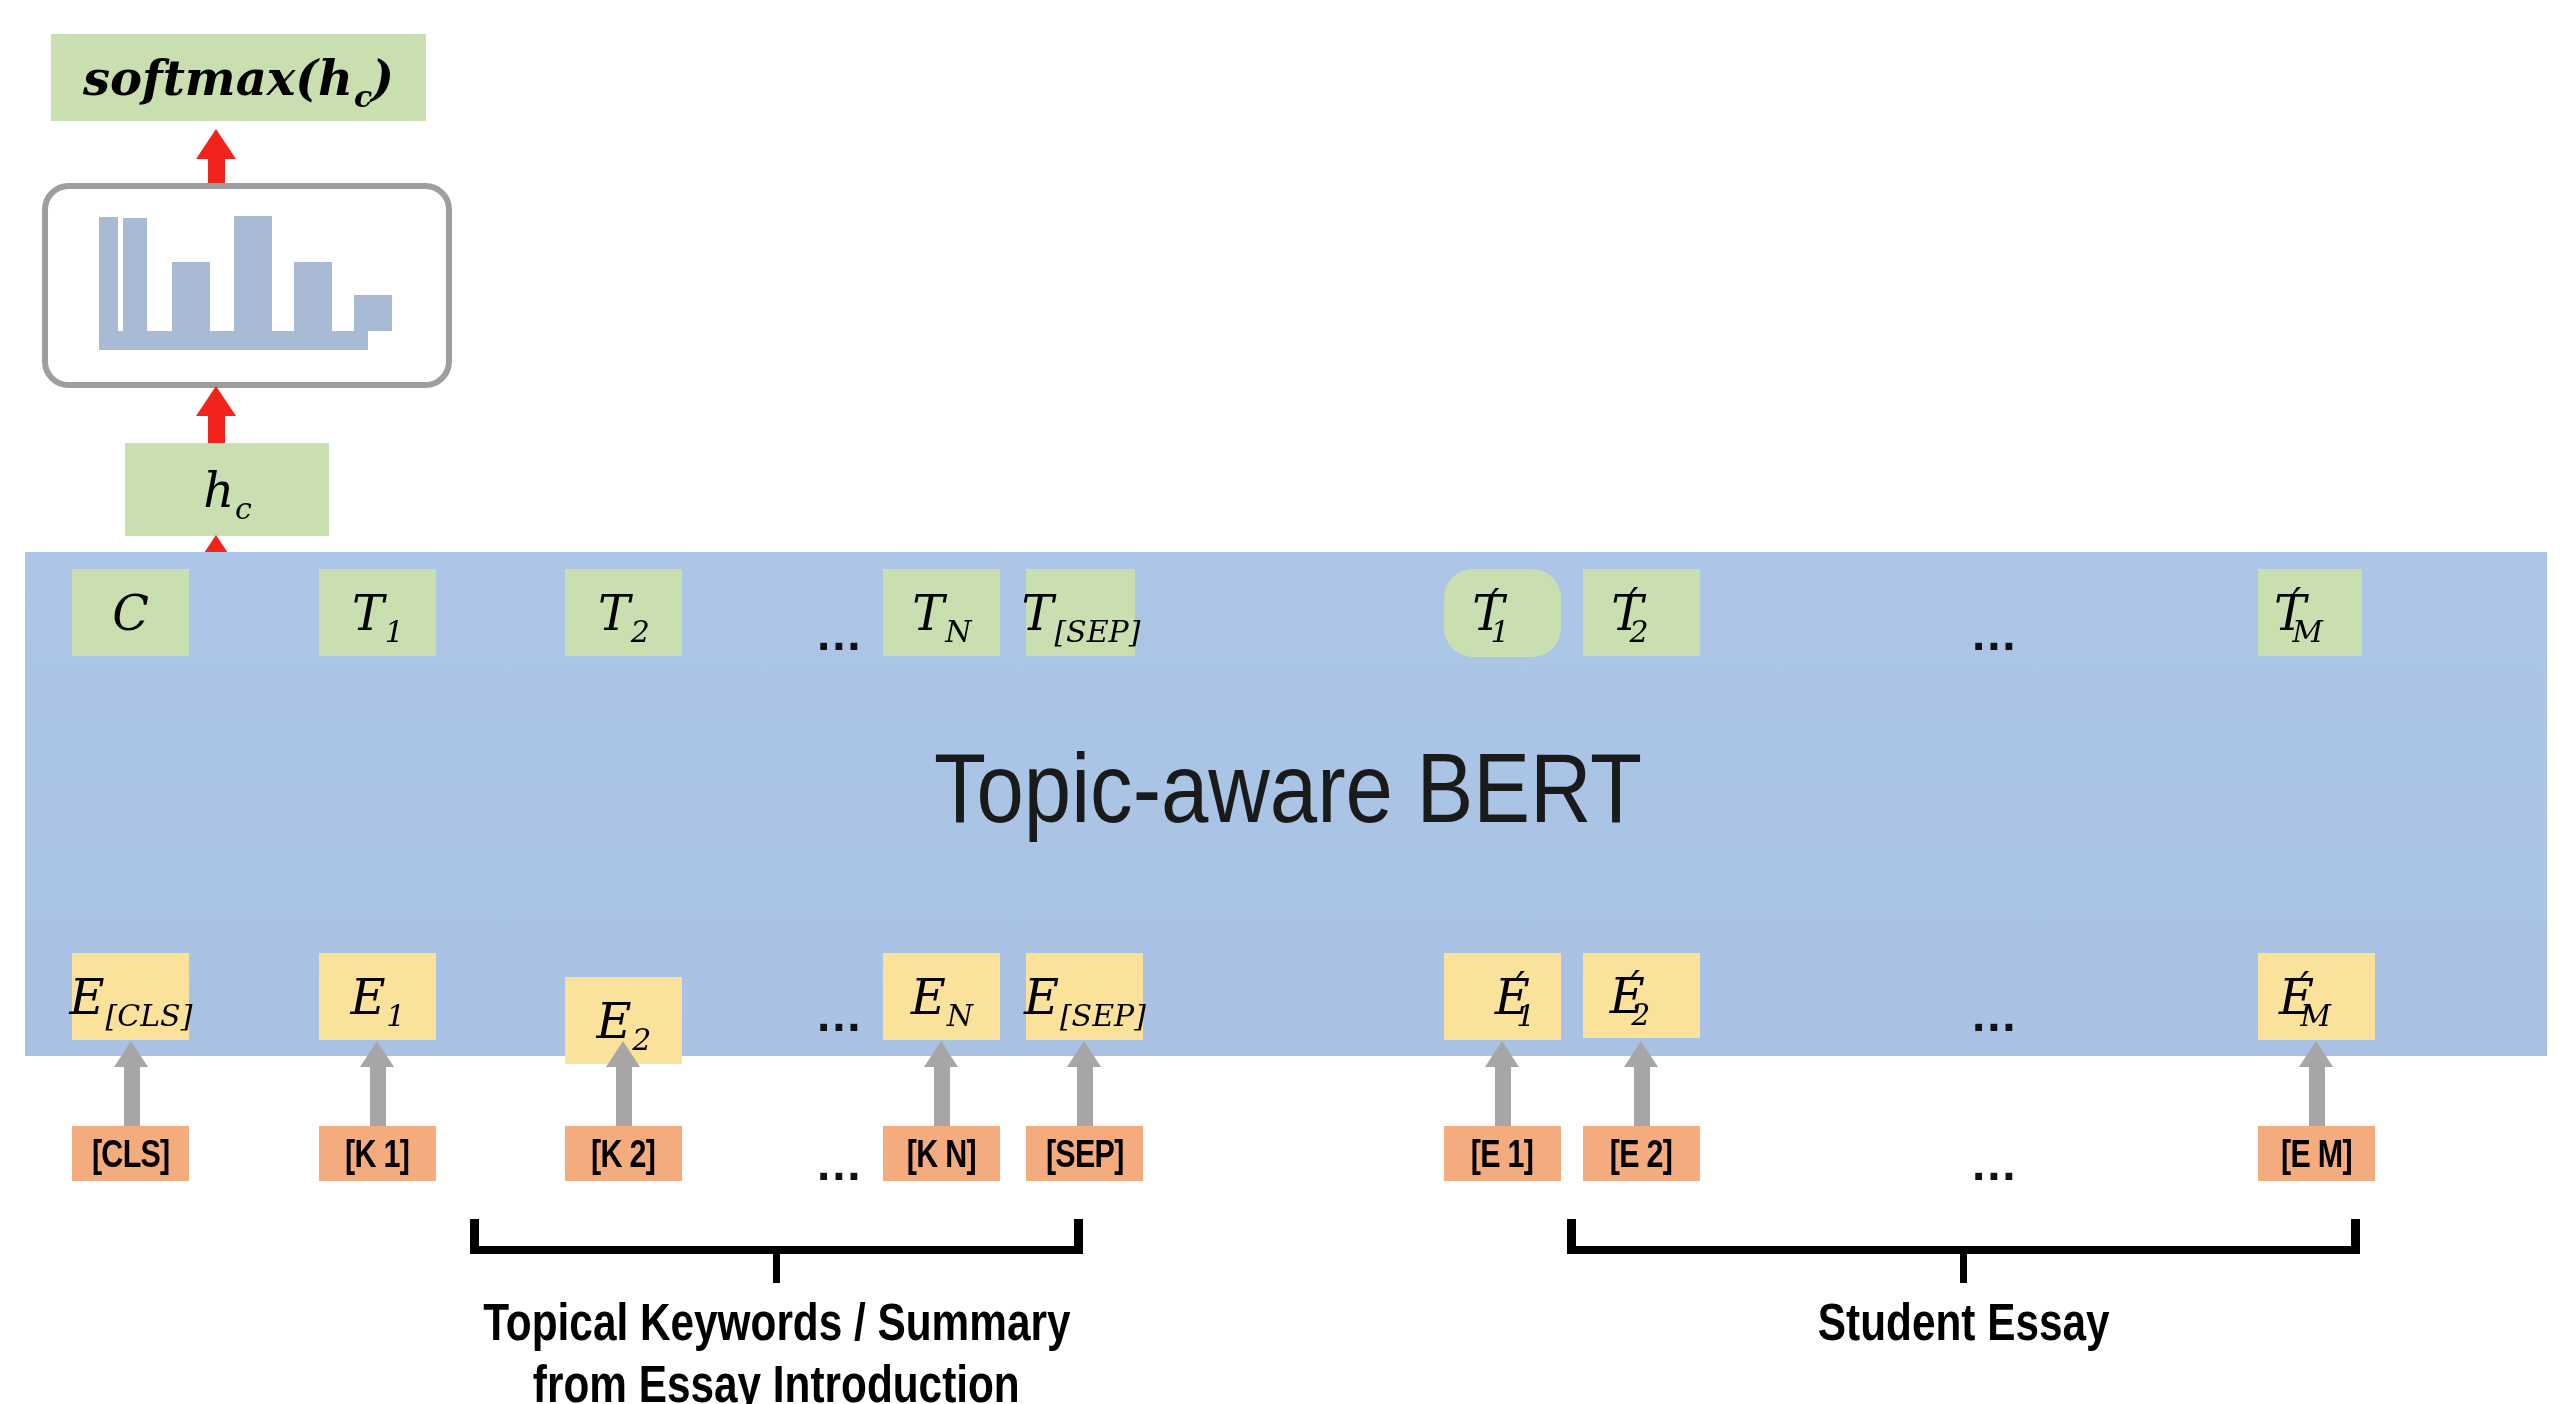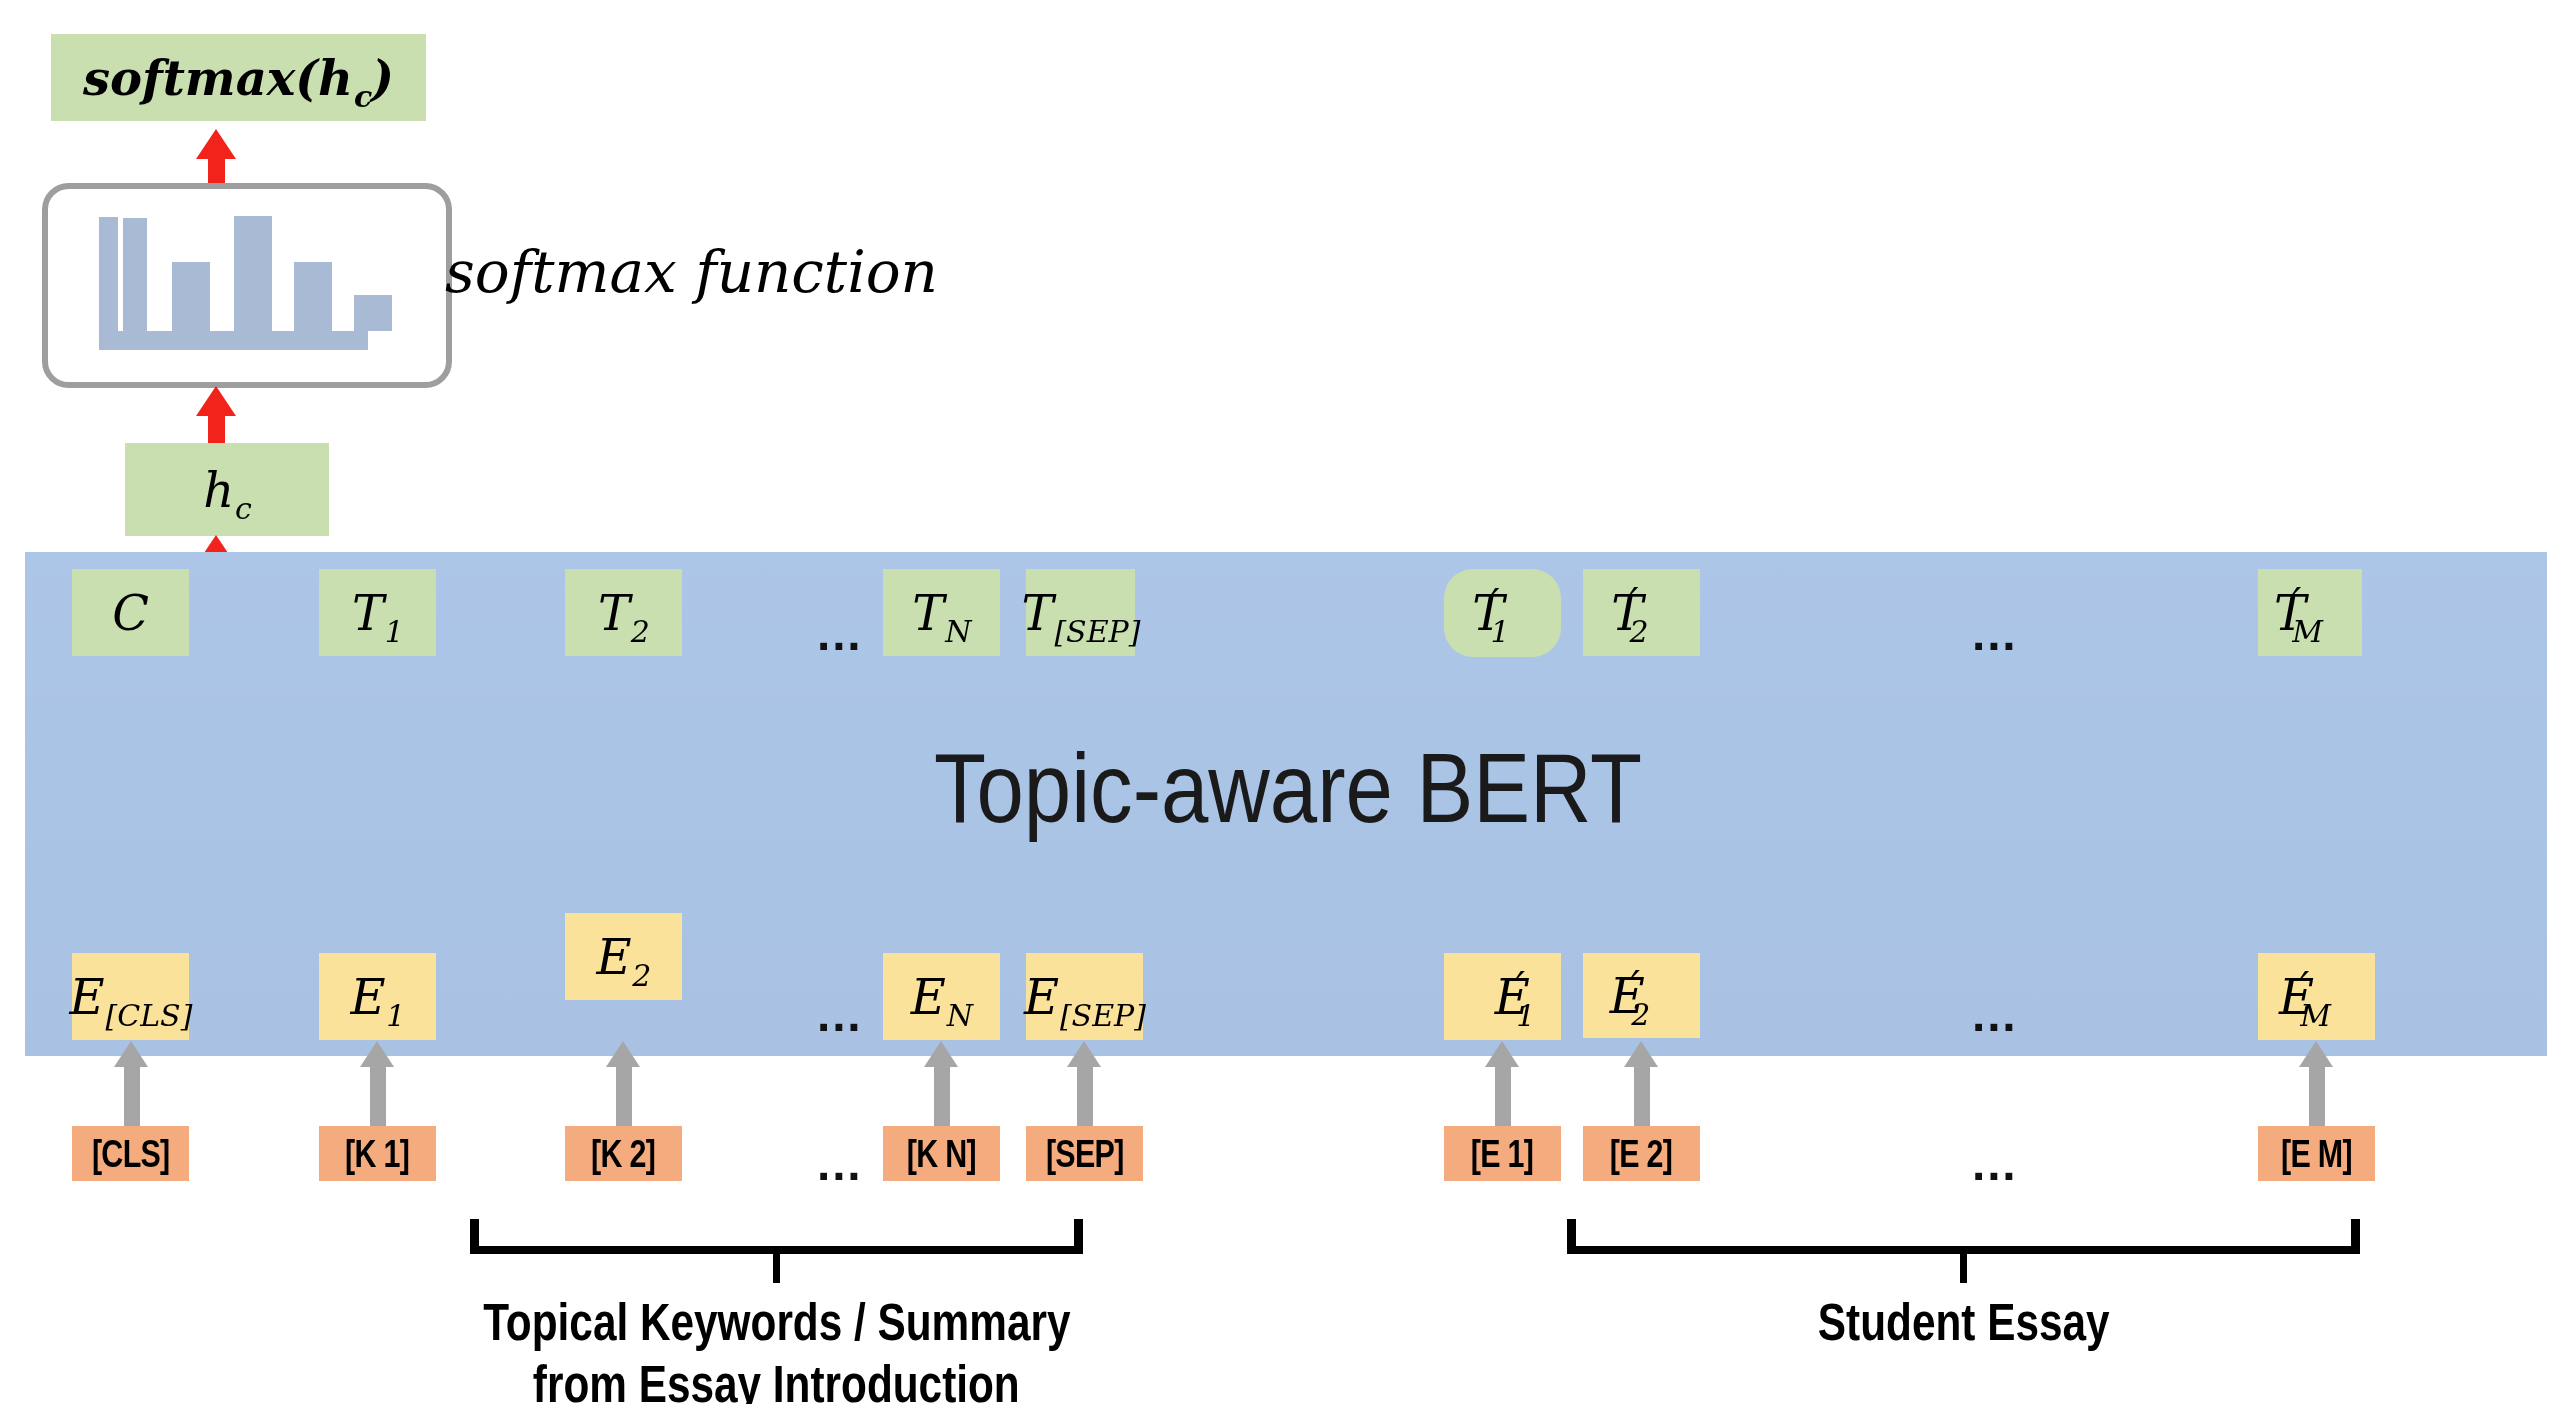--- a/index.html
+++ b/index.html
@@ -253,21 +253,20 @@
   <div id="softmax-card">
     <div id="sm-axis-v"></div>
     <div id="sm-axis-h"></div>
     <div class="sm-bar" style="left:75px; top:29px; width:24px; height:113px;"></div>
     <div class="sm-bar" style="left:124px; top:73px; width:38px; height:69px;"></div>
     <div class="sm-bar" style="left:186px; top:27px; width:38px; height:115px;"></div>
     <div class="sm-bar" style="left:246px; top:73px; width:38px; height:69px;"></div>
     <div class="sm-bar" style="left:306px; top:106px; width:38px; height:36px;"></div>
   </div>
 
-  <div class="serif-italic" id="softmax-fn-label" style="left:445px; top:243px; font-size:58px;">softmax function</div>
 
   <div class="red-arrow" style="left:196px; top:386px; height:58px;">
     <div class="head" style="top:0;"></div>
     <div class="shaft" style="top:28px; height:32px;"></div>
   </div>
 
   <div class="tok tok-green" id="hc-box" style="left:125px; top:443px; width:204px; height:93px;">
     <span class="math mathlbl">
       <span class="base">h</span><span class="sub">c</span>
     </span>
@@ -307,21 +306,21 @@
         <span class="math mathlbl"><span class="base">T</span><span class="prime">′</span><span class="sub">M</span></span>
       </div>
     </div>
   <div id="row-embed">
       <div class="tok tok-yellow" style="left: 72px; top: 953px; width: 117px; height: 87px;">
         <span class="math mathlbl"><span class="base">E</span><span class="sub">[CLS]</span></span>
       </div>
       <div class="tok tok-yellow" style="left: 319px; top: 953px; width: 117px; height: 87px;">
         <span class="math mathlbl"><span class="base">E</span><span class="sub">1</span></span>
       </div>
-      <div class="tok tok-yellow" style="left: 565px; top: 913px; width: 117px; height: 87px;">
+      <div class="tok tok-yellow" style="left: 565px; top: 977px; width: 117px; height: 87px;">
         <span class="math mathlbl"><span class="base">E</span><span class="sub">2</span></span>
       </div>
       <div class="tok tok-yellow" style="left: 883px; top: 953px; width: 117px; height: 87px;">
         <span class="math mathlbl"><span class="base">E</span><span class="sub">N</span></span>
       </div>
       <div class="tok tok-yellow" style="left: 1026px; top: 953px; width: 117px; height: 87px;">
         <span class="math mathlbl"><span class="base">E</span><span class="sub">[SEP]</span></span>
       </div>
       <div class="tok tok-yellow" style="left: 1444px; top: 953px; width: 117px; height: 87px; padding-left: 48px;">
         <span class="math mathlbl"><span class="base">E</span><span class="prime">′</span><span class="sub">1</span></span>

